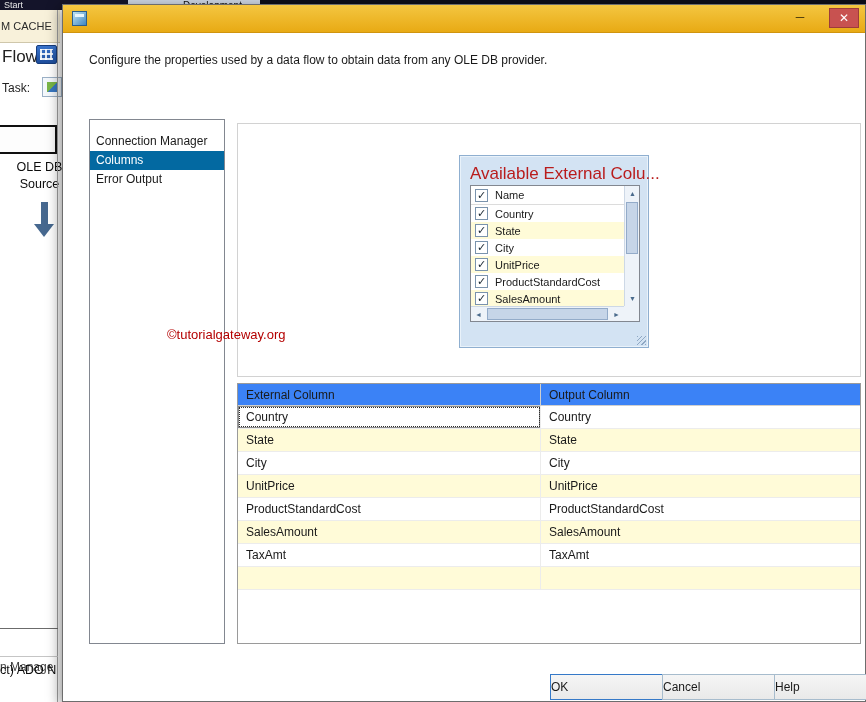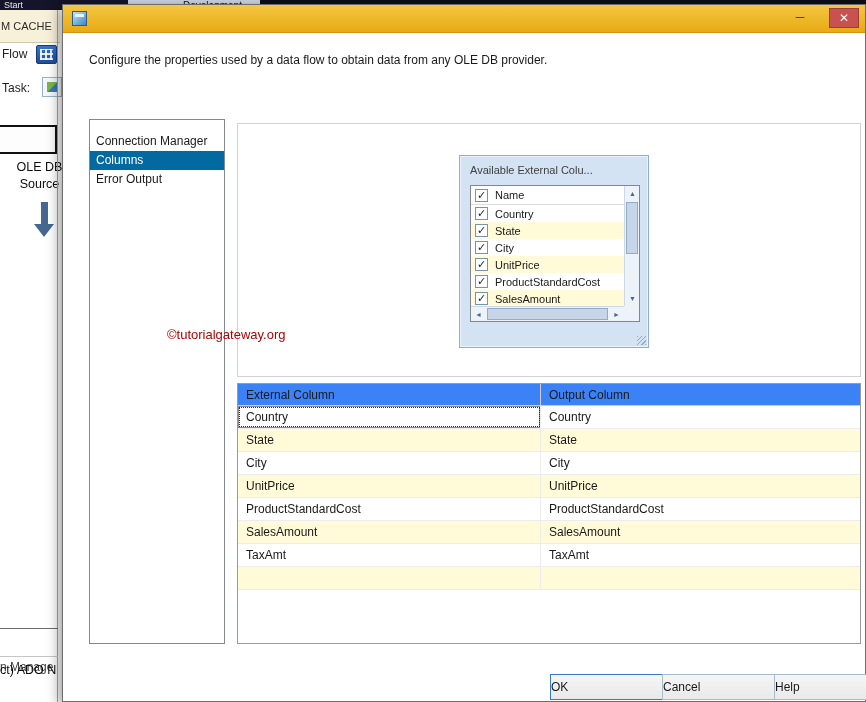--- a/index.html
+++ b/index.html
@@ -11,21 +11,21 @@
   .tb-dark{ position:absolute; left:0; top:0; width:128px; height:10px; background:#14142a; overflow:hidden; }
   .tb-dark span{ position:absolute; left:4px; top:0; font-size:9px; color:#e8e8e8; line-height:10px; }
   .tb-light{ position:absolute; left:128px; top:0; width:738px; height:4px; background:#cdd5e2; overflow:hidden; }
   .vs-title{ position:absolute; left:55px; top:0; font-size:10px; color:#111; }
   .tb-black{ position:absolute; left:260px; top:0; width:606px; height:4px; background:#0d0d18; }
 
   .toolbox{ position:absolute; left:0; top:10px; width:60px; height:33px; background:#f8f1da;
             border-bottom:1px solid #cfc7ab; overflow:hidden; }
   .toolbox span{ position:absolute; left:1px; top:10px; font-size:11px; color:#2b2b2b; white-space:nowrap; }
 
-  .flow-label{ position:absolute; left:2px; top:47px; font-size:12px; color:#222; }
+  .flow-label{ position:absolute; left:2px; top:47px; font-size:17px; color:#222; }
   .flow-icon{ position:absolute; left:36px; top:45px; width:21px; height:19px; border-radius:2px;
               background:linear-gradient(#3a74cc,#1d4d9b); border:1px solid #163c7c; }
   .flow-icon .grid{ position:absolute; left:3px; top:3px; right:3px; bottom:3px;
      background: repeating-linear-gradient(90deg,rgba(255,255,255,.85) 0 2px,transparent 2px 5px),
                  repeating-linear-gradient(0deg,rgba(255,255,255,.85) 0 2px,transparent 2px 5px); }
 
   .task-label{ position:absolute; left:2px; top:81px; font-size:12px; color:#222; }
   .task-icon{ position:absolute; left:42px; top:77px; width:20px; height:20px; background:#f4f8fc;
               border:1px solid #9bb0c6; }
   .task-icon .glyph{ position:absolute; left:4px; top:4px; width:10px; height:10px;
@@ -66,21 +66,21 @@
         border:1px solid #828790; padding-top:12px; }
   .nav-item{ height:19px; line-height:19px; padding:0 6px; font-size:12px; color:#1a1a1a; cursor:default; }
   .nav-item.selected{ background:#0369a1; color:#fff; }
 
   .groupbox-top{ position:absolute; left:174px; top:118px; width:624px; height:254px;
                  border:1px solid #d2d2d2; background:#fff; }
 
   
   .avail-panel{ position:absolute; left:396px; top:150px; width:190px; height:193px;
                 background:#d3e3f3; border:1px solid #8fafd0; box-shadow:inset 0 0 0 1px #e9f2fa; }
-  .avail-title{ position:absolute; left:10px; top:8px; font-size:11px; color:#404040; white-space:nowrap; }
+  .avail-title{ position:absolute; left:10px; top:8px; font-size:17px; color:#b91c1c; white-space:nowrap; }
   .avail-list{ position:absolute; left:10px; top:29px; width:170px; height:137px; background:#fff;
                border:1px solid #828790; }
   .al-body{ position:absolute; left:0; top:0; right:15px; bottom:15px; overflow:hidden; }
   .al-header{ height:19px; display:flex; align-items:center; border-bottom:1px solid #dcdcdc; background:#fff; }
   .al-row{ height:17px; display:flex; align-items:center; }
   .al-row.yellow{ background:#fffbd8; }
   .cb{ width:13px; height:13px; margin-left:4px; background:#fff; border:1px solid #7a93ad;
        display:inline-flex; align-items:center; justify-content:center;
        font-size:11px; line-height:1; color:#17242f; flex:0 0 auto; }
   .al-label{ margin-left:7px; font-size:11px; color:#1a1a1a; white-space:nowrap; }

